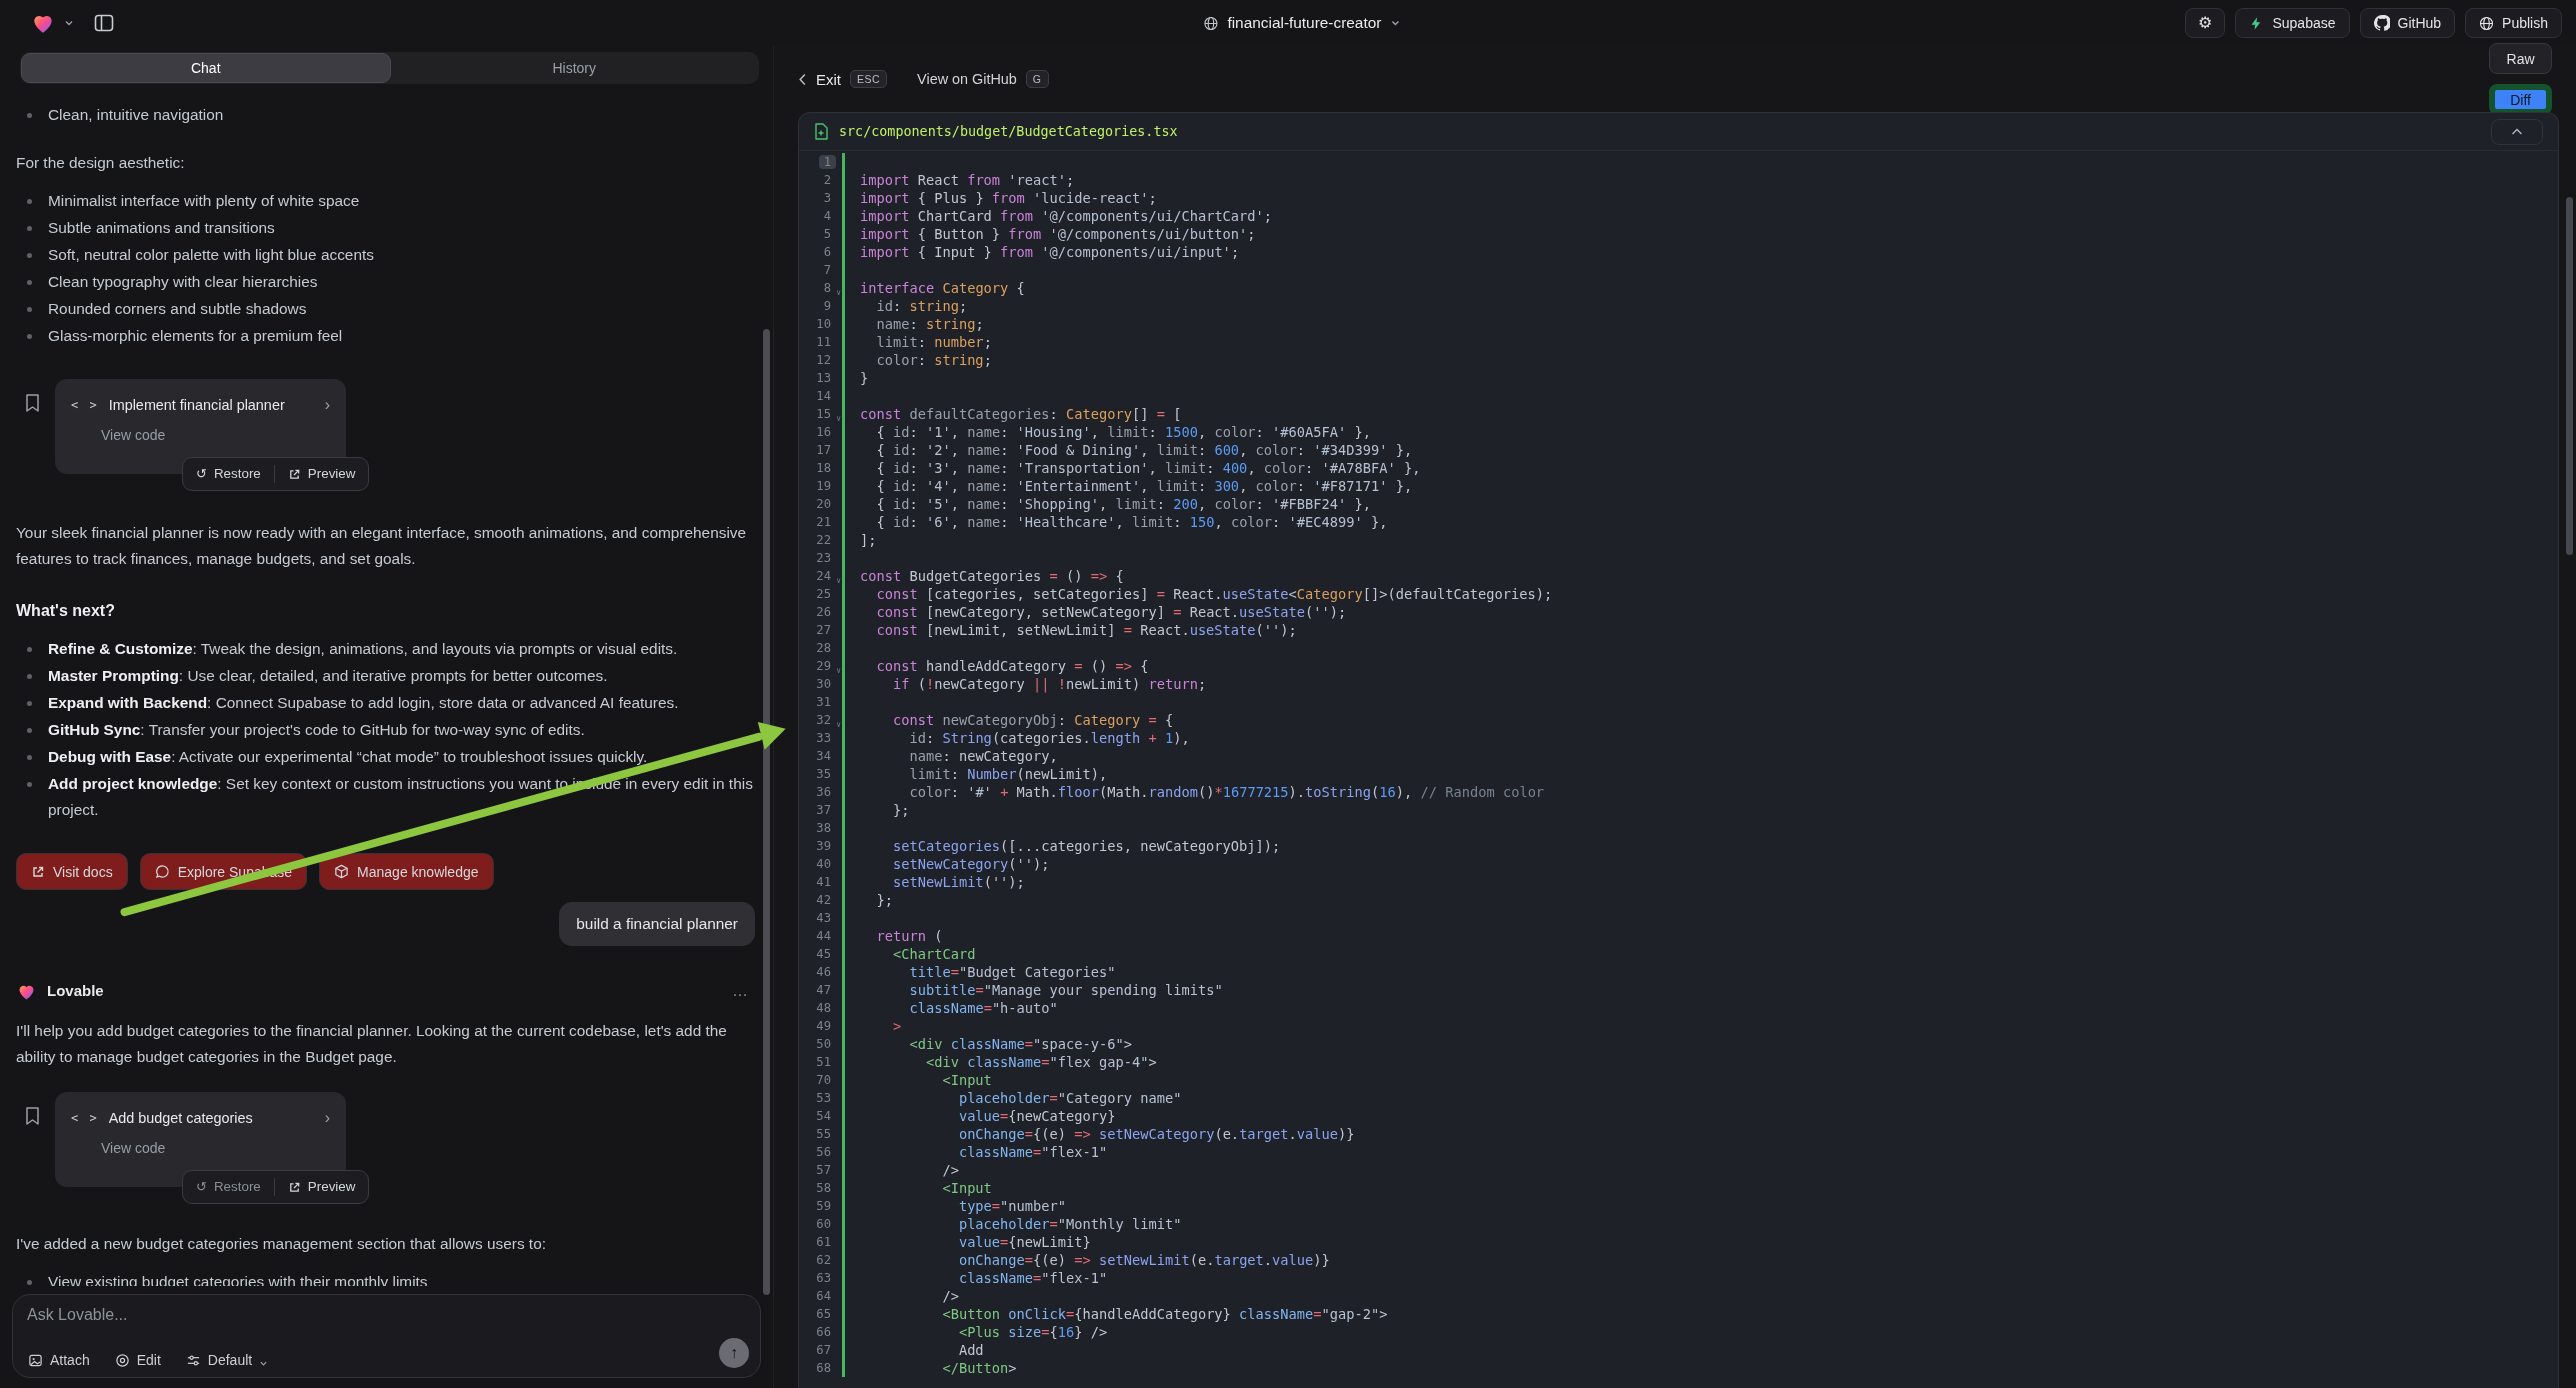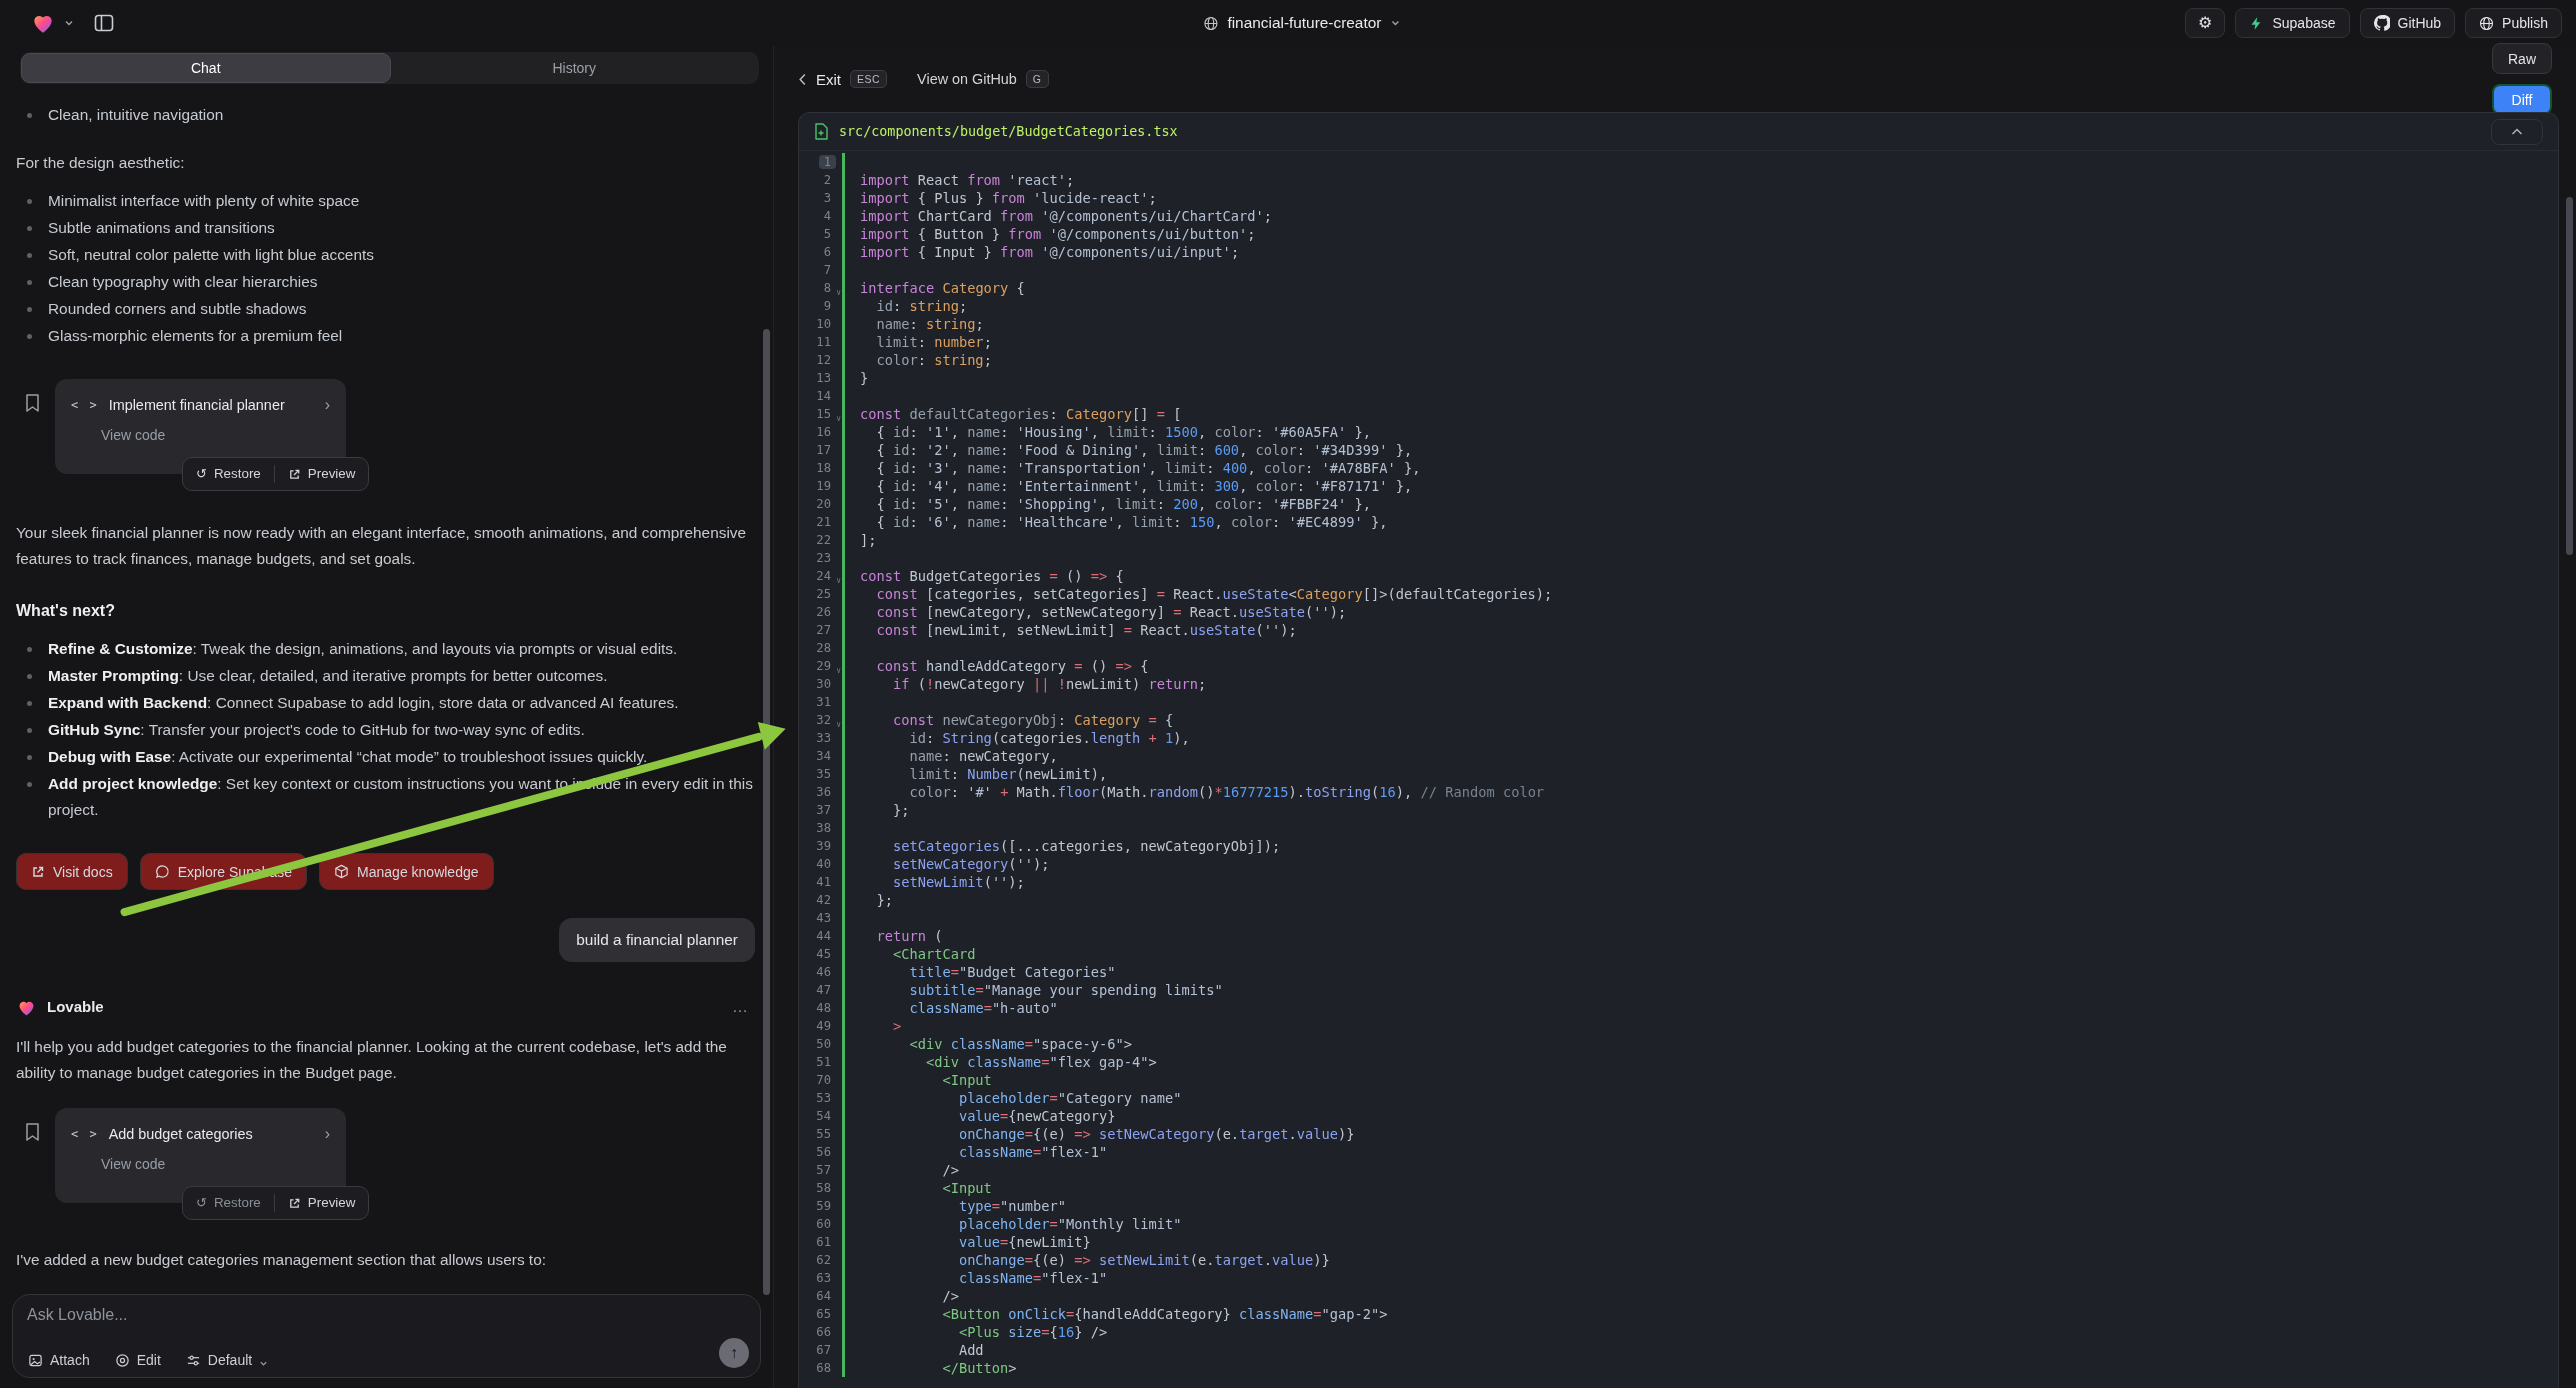--- a/index.html
+++ b/index.html
@@ -43,21 +43,21 @@
   .vcard .chev { margin-left:auto; color:#9aa0a8; font-size:16px; }
   .vcard .sub { margin-left:30px; margin-top:4px; font-size:14px; color:#989ea6; cursor:pointer; }
   .pill { position:absolute; left:127px; bottom:-17px; display:flex; align-items:center; height:34px; background:#1d1d21; border:1px solid #3a3a41; border-radius:10px; font-size:13.4px; color:#d3d6db; white-space:nowrap; }
   .pill .pbtn { display:flex; align-items:center; gap:7px; padding:0 13px; cursor:pointer; }
   .pill .pdiv { width:1px; height:18px; background:#3a3a41; }
   .pill .dim { color:#8a8f97; }
 
   .btnrow { display:flex; gap:12px; margin-top:30px; }
   .chip { display:flex; align-items:center; gap:8px; height:37px; padding:0 14px; background:#7f1d1d; border:1px solid #333338; border-radius:10px; color:#d7d9dd; font-size:14px; cursor:pointer; }
 
-  .bubble { margin-top:28px; margin-left:auto; width:fit-content; max-width:428px; background:#2f2f34; border-radius:13px; padding:9px 17px; color:#e4e6e9; }
+  .bubble { margin-top:12px; margin-left:auto; width:fit-content; max-width:428px; background:#2f2f34; border-radius:13px; padding:9px 17px; color:#e4e6e9; }
   .lov-row { display:flex; align-items:center; gap:10px; margin-top:32px; }
   .lov-name { font-size:15px; font-weight:600; color:#e9eaec; }
   .lov-dots { margin-left:auto; margin-right:6px; color:#8a8f96; font-size:16px; letter-spacing:1px; }
 
   
   .chat-sb { position:absolute; right:3px; top:283px; width:7px; height:966px; background:#4c4c52; border-radius:4px; }
 
   
   .composer { position:absolute; left:12px; right:12px; bottom:10px; height:84px; background:#1b1b1f; border:1px solid #333339; border-radius:18px; padding:11px 14px; }
   .composer input { width:75%; background:transparent; border:none; outline:none; font-size:16px; color:#e8e9ee; font-family:"Liberation Sans", sans-serif; }
@@ -66,21 +66,21 @@
   .comp-item { display:flex; align-items:flex-end; gap:7px; cursor:pointer; }
   .send { position:absolute; right:11px; bottom:9px; width:30px; height:30px; border-radius:50%; background:#6b6b73; color:#151518; display:grid; place-items:center; font-size:16px; font-weight:700; cursor:pointer; }
 
   
   .cp-header { height:66px; display:flex; align-items:center; padding:0 24px; gap:30px; }
   .cp-exit { display:flex; align-items:center; gap:9px; font-size:15px; color:#e7e8ea; cursor:pointer; }
   .kbd { font-size:10.5px; color:#b9bdc3; background:#242428; border:1px solid #3c3c42; border-radius:5px; padding:2px 6px; letter-spacing:0.5px; }
   .cp-gh { display:flex; align-items:center; gap:9px; font-size:14.4px; color:#d2d4d8; cursor:pointer; }
   .cp-right { margin-left:auto; display:flex; gap:10px;flex-direction:column; }
   .raw-btn { height:31px; padding:0 15px; background:#222227; border:1px solid #37373d; border-radius:8px; color:#e1e3e6; font-size:14px; cursor:pointer; }
-  .diff-btn { height:31px; padding:0 15px; background:#3d82f6; border:2px solid #14532d; border-radius:8px; color:#ffffff; font-size:14px; cursor:pointer; }
+  .diff-btn { height:31px; padding:0 15px; background:#3d82f6; border:6px solid #14532d; border-radius:8px; color:#0f172a; font-size:14px; cursor:pointer; }
 
   .file-card { position:absolute; left:24px; right:17px; top:66px; bottom:0; background:#1e2127; border:1px solid #2e3138; border-bottom:none; border-radius:12px 12px 0 0; overflow:hidden; }
   .file-bar { height:38px; display:flex; align-items:center; gap:11px; padding:0 15px; border-bottom:1px solid #292c33; }
   .file-path { font-family:"DejaVu Sans Mono", monospace; font-size:13.4px; color:#bef264; }
   .collapse-btn { margin-left:auto; width:52px; height:26px; border:1px solid #31343b; border-radius:8px; display:grid; place-items:center; cursor:pointer; background:transparent; }
 
   .code-area { position:absolute; top:39px; bottom:0; left:0; right:0; overflow:hidden; font-family:"DejaVu Sans Mono", monospace; font-size:13.7px; line-height:18px; padding-top:1px; }
   .code-line { display:flex; height:18px; white-space:pre; }
   .gutter { width:46px; flex:none; text-align:right; padding-right:11px; color:#7b838c; font-size:12.2px; border-right:3px solid #45b75e; position:relative; }
   .gutter .num.hl { background:#3a414b; border-radius:4px; padding:0 5px; margin-right:-5px; }

